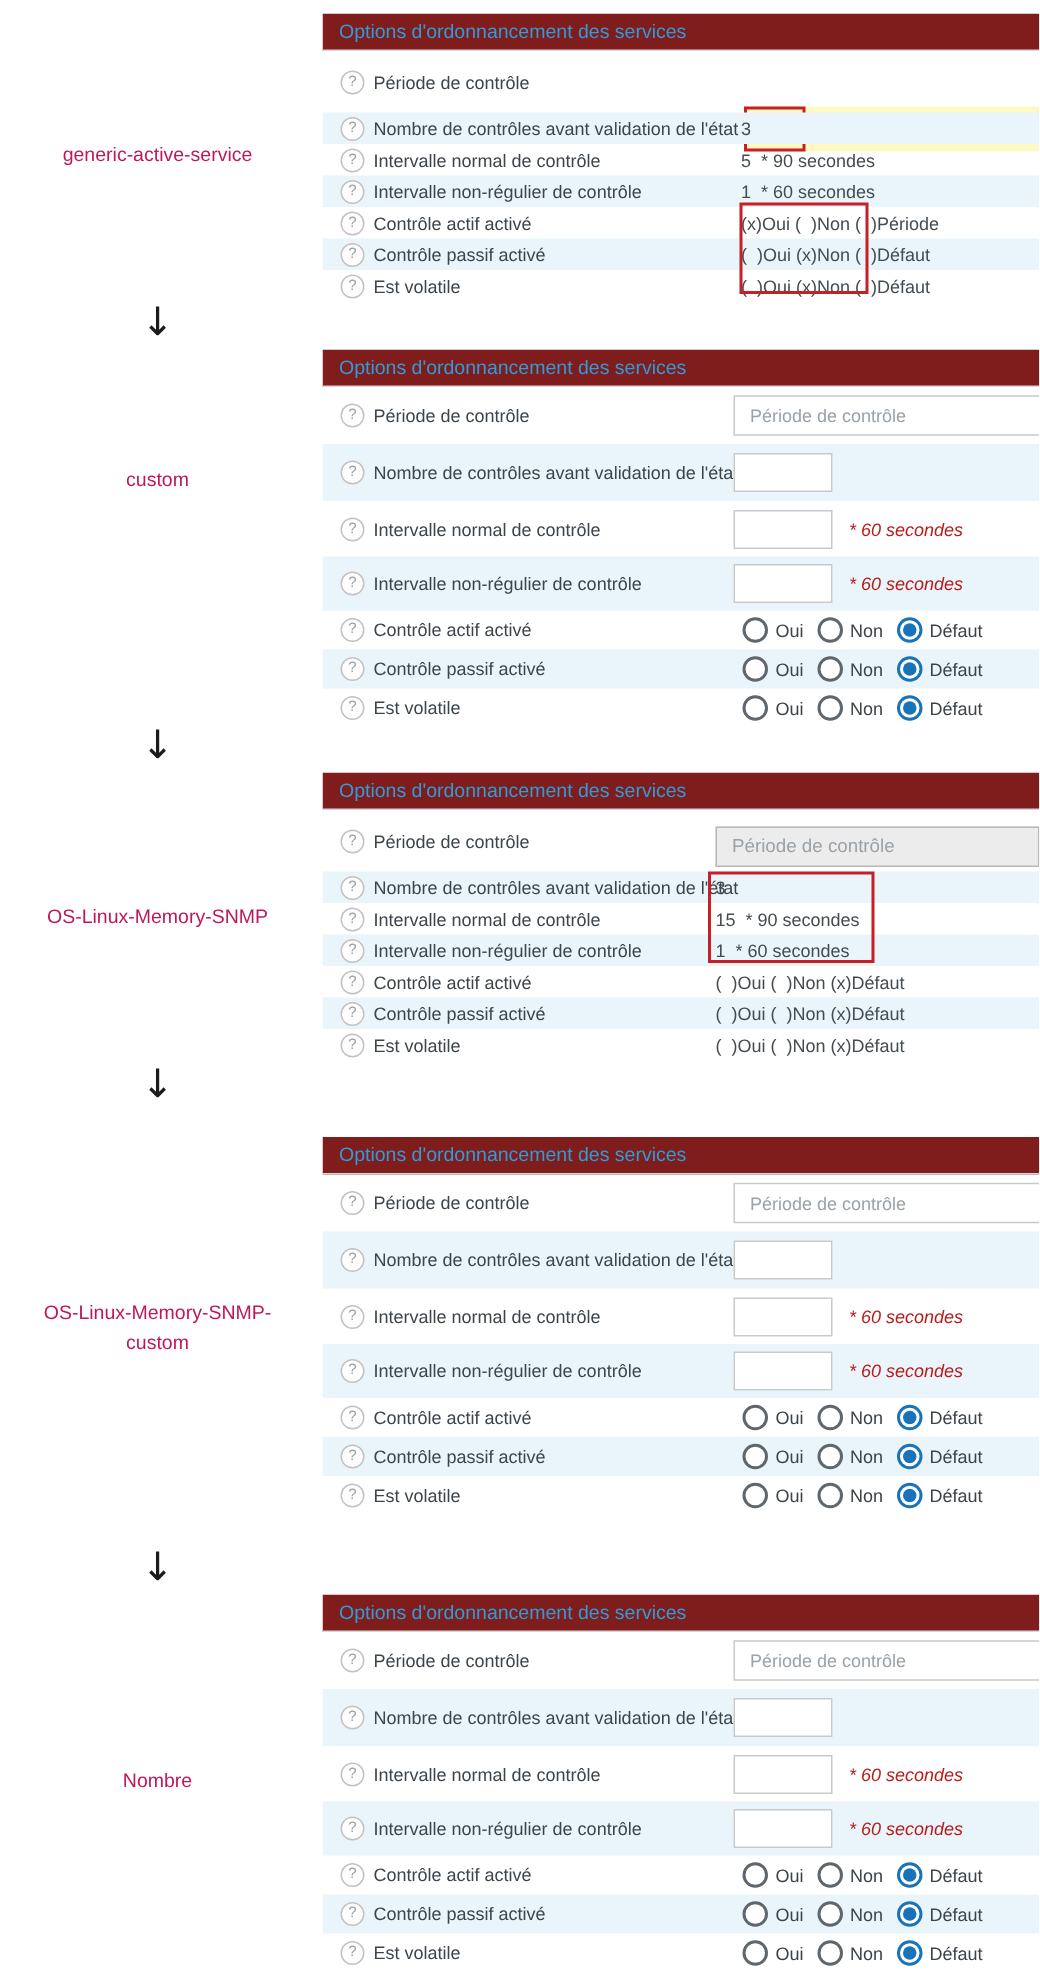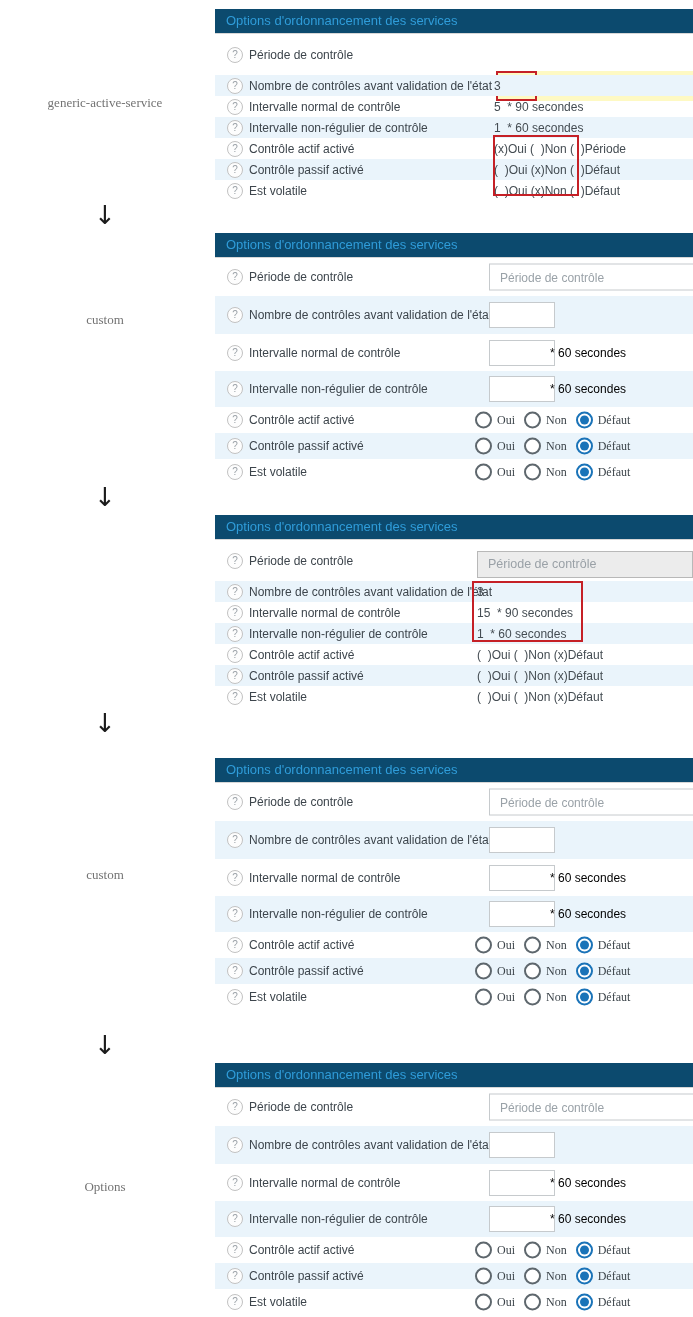--- a/index.html
+++ b/index.html
@@ -1,27 +1,27 @@
 <!DOCTYPE html>
 <html><head>
 <meta charset="utf-8">
 <style>
   html,body{margin:0;padding:0;background:#fff;}
   .canvas{position:relative;width:693px;height:1317px;background:#ffffff;overflow:hidden;
           font-family:"Liberation Sans",sans-serif;}
 
   
   .flowlabel{position:absolute;left:0;width:210px;text-align:center;
-             font-family:Liberation Serif, serif;font-size:13px;line-height:20px;color:#737373;}
+             font-family:Liberation Sans, sans-serif;font-size:13px;line-height:20px;color:#be185d;}
   .arrow{position:absolute;left:0;width:210px;text-align:center;font-size:26px;line-height:30px;
          color:#1b1b1b;font-family:"DejaVu Sans",sans-serif;}
 
   
   .panel{position:absolute;left:215px;width:478px;overflow:hidden;font-size:12px;color:#40484e;}
-  .hdr{height:24px;line-height:24px;background:#0c4a6e;border-bottom:1px solid #d7d7d7;
+  .hdr{height:24px;line-height:24px;background:#7f1d1d;border-bottom:1px solid #d7d7d7;
        padding-left:11px;color:#2f9cd9;font-size:13px;}
   .row{position:relative;}
   .h41{height:41px}.h21{height:21px}.h38{height:38px}.h37{height:37px}.h36{height:36px}.h26{height:26px}
   .alt{background:#eaf4fb;}
   .q{position:absolute;left:12px;top:50%;transform:translateY(-50%);width:14px;height:14px;
      border:1px solid #c2c2c2;border-radius:50%;background:#fdfdfd;color:#9aa1a7;
      font-size:10px;line-height:14px;text-align:center;}
   .lbl{position:absolute;left:34px;top:50%;transform:translateY(-50%);white-space:nowrap;color:#3d454c;}
   .val{position:absolute;left:279px;top:50%;transform:translateY(-50%);white-space:pre;color:#444c52;}
   .p3 .val{left:262px;}
@@ -31,26 +31,26 @@
   .redwrap{display:inline-flex;align-items:center;justify-content:center;width:41px;height:30px;
            border:2px solid #c52026;box-sizing:border-box;margin-left:-1px;color:#50575c;}
   .redbox{position:absolute;border:2px solid #c52026;box-sizing:border-box;pointer-events:none;z-index:3;}
 
   
   .inp{position:absolute;top:50%;transform:translateY(-50%);border:1px solid #c6cacd;background:#fff;
        font-family:inherit;font-size:12px;color:#444;box-sizing:border-box;}
   .inp.wide{left:274px;width:240px;height:27px;padding:0 10px;}
   .inp.num{left:274px;width:66px;height:26px;padding:0 5px;}
   .inp::placeholder{color:#9aa2a8;}
-  .suffix{position:absolute;left:335px;top:50%;transform:translateY(-50%);color:#000000;}
+  .suffix{position:absolute;left:351px;top:50%;transform:translateY(-50%);color:#b91c1c;font-style:italic;}
   .inp-disabled{position:absolute;left:262px;right:0;top:11px;height:27px;line-height:25px;
                 background:#ececec;border:1px solid #b8b8b8;box-sizing:border-box;padding-left:10px;
                 color:#9aa1a7;font-size:12.5px;}
 
-  .radios{position:absolute;left:260px;top:50%;transform:translateY(-50%);display:flex;align-items:flex-start;font-family:Liberation Serif, serif;}
+  .radios{position:absolute;left:280px;top:50%;transform:translateY(-50%);display:flex;align-items:flex-start;}
   .radio{display:flex;align-items:center;margin-right:9px;cursor:pointer;}
   .rc{width:13px;height:13px;border:2px solid #5e676d;border-radius:50%;background:#fff;
       position:relative;margin-right:5px;flex:none;}
   .radio.selected .rc{border-color:#1a73b8;}
   .radio.selected .rc::after{content:"";position:absolute;left:2px;top:2px;width:9px;height:9px;
       border-radius:50%;background:#1a73b8;}
   .rl{color:#3c444a;}
 </style>
 </head>
 <body>
@@ -60,29 +60,33 @@
   <div class="flowlabel" style="top:93px">
     <span>generic-active-service</span>
   </div>
   <div class="arrow" style="top:200px">↓</div>
 
   <div class="flowlabel" style="top:310px">
     <div>custom</div>
   </div>
   <div class="arrow" style="top:482px">↓</div>
 
+  <div class="flowlabel" style="top:601px">
+    <span>OS-Linux-Memory-SNMP</span>
+  </div>
   <div class="arrow" style="top:708px">↓</div>
 
   <div class="flowlabel" style="top:865px">
+    <div>OS-Linux-Memory-SNMP-</div>
     <div>custom</div>
   </div>
   <div class="arrow" style="top:1030px">↓</div>
 
   <div class="flowlabel" style="top:1177px">
-    <span>Options</span>
+    <span>Nombre</span>
   </div>
 
   <section class="panel p1" style="top:9px">
     <div class="hdr">Options d'ordonnancement des services</div>
     <div class="row h41">
       <span class="q">?</span>
       <span class="lbl">Période de contrôle</span>
       <div class="bar">
         <span class="redwrap">
           <span>24x7</span>

